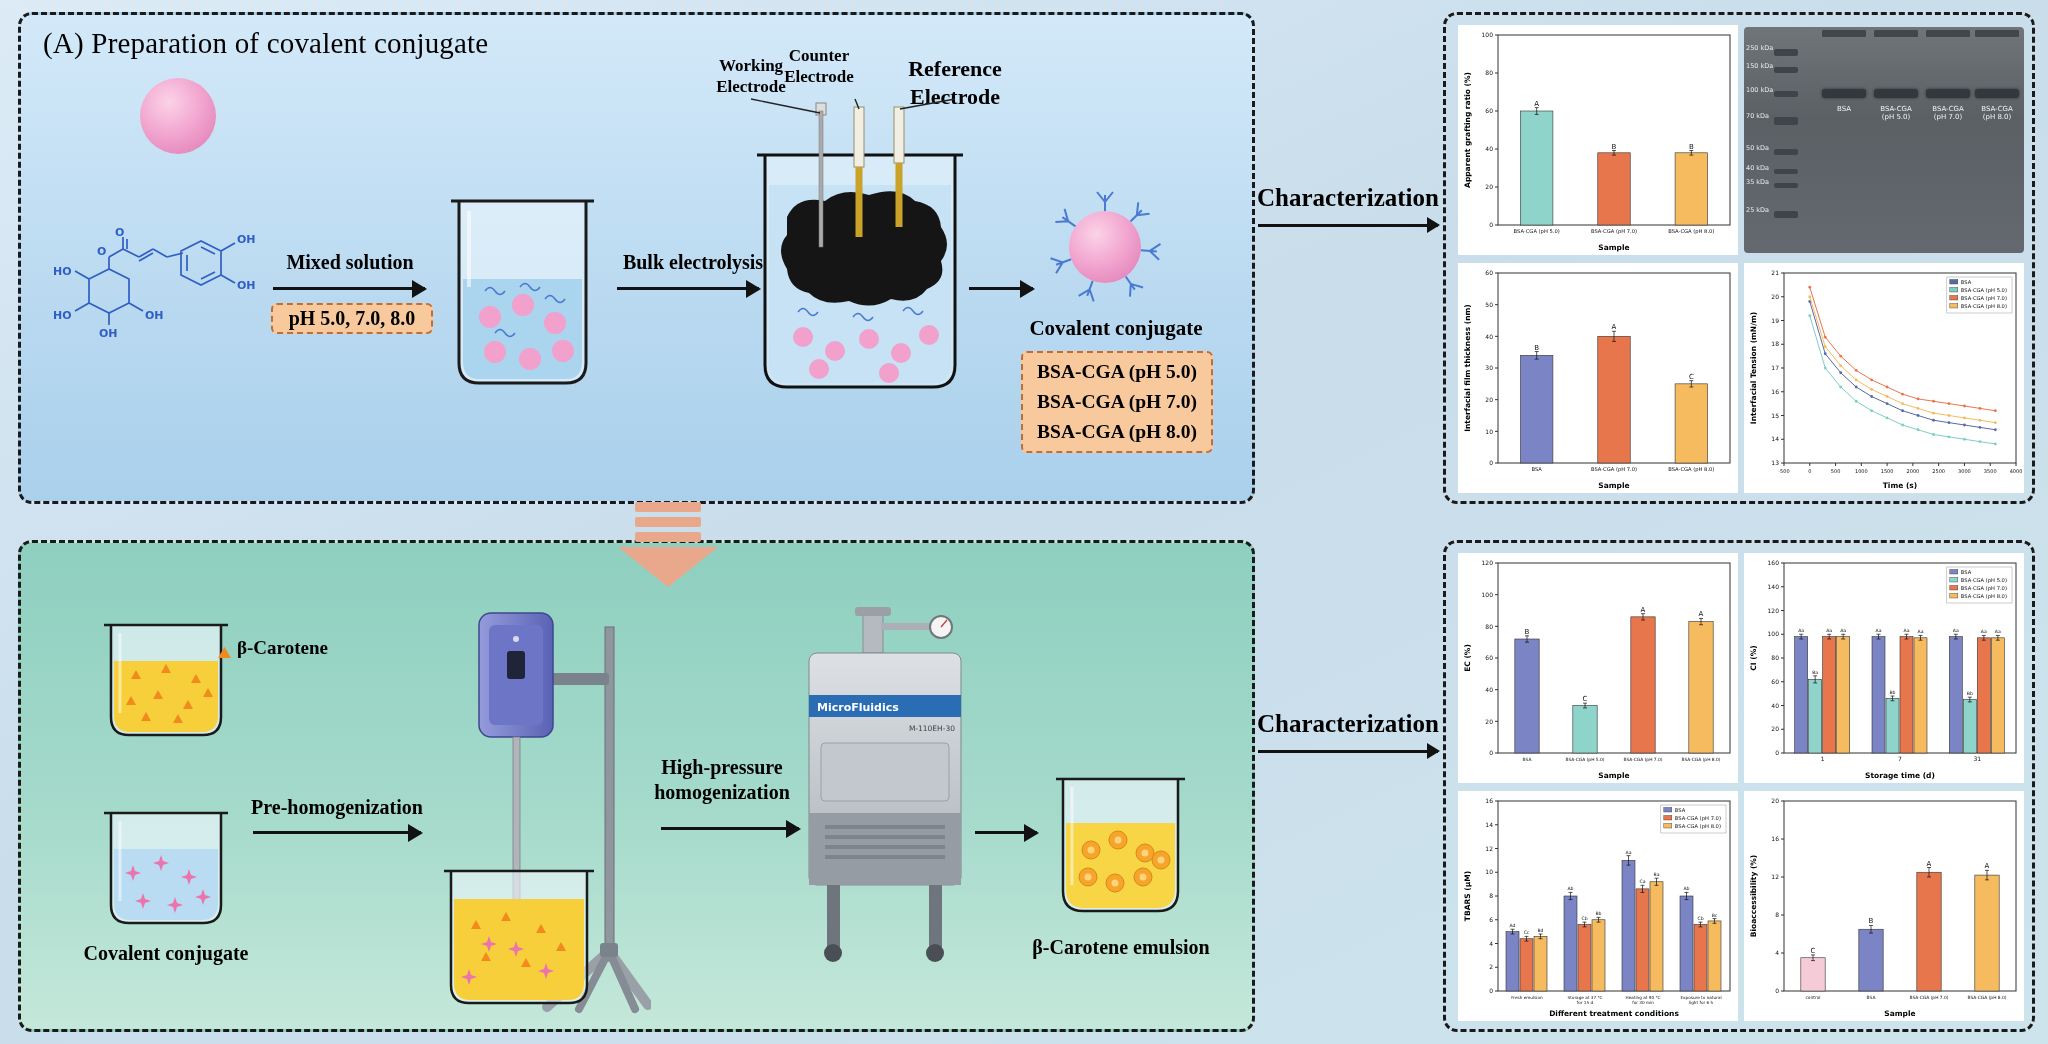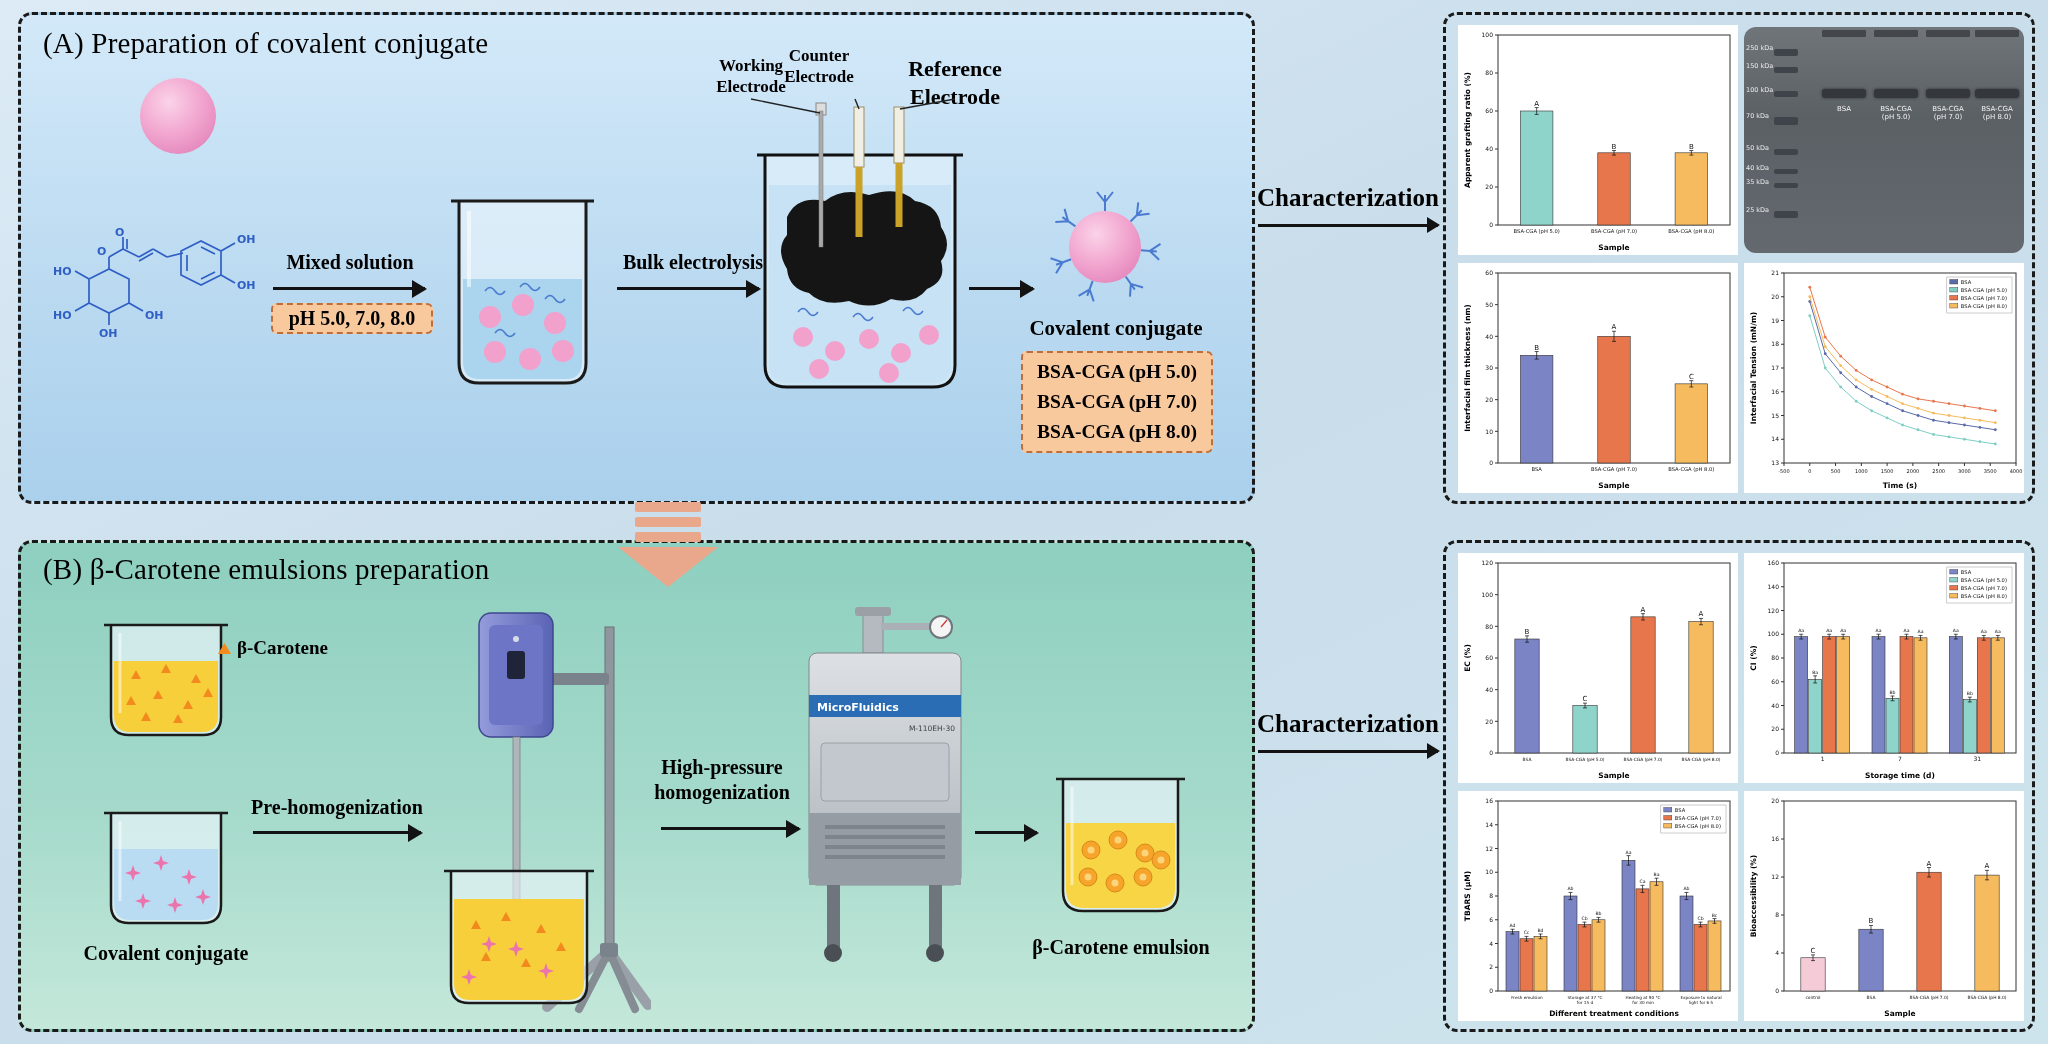--- a/index.html
+++ b/index.html
@@ -21,33 +21,33 @@
   .harrow::after{content:"";position:absolute;right:-2px;top:50%;transform:translateY(-50%);
     border-left:15px solid #121212;border-top:9px solid transparent;border-bottom:9px solid transparent}
   .harrow.thin{height:2.5px}
   .harrow.thin::after{border-left:13px solid #121212;border-top:8px solid transparent;border-bottom:8px solid transparent}
   .phbox{position:absolute;background:#f9c99e;border:2px dashed #bf6e3a;border-radius:6px;
     font-weight:bold;color:#000;text-align:center;display:flex;align-items:center;justify-content:center;
     white-space:pre-line}
   .char-label{position:absolute;font-size:25px;font-weight:bold;color:#000;text-align:center}
   .chart{position:absolute;background:#fff}
   svg text{font-family:"DejaVu Sans",sans-serif}
-  .gel{position:absolute;border-radius:12px;overflow:hidden;
+  .gel{position:absolute;border-radius:4px;overflow:hidden;
        background:linear-gradient(180deg,#70757a,#5b6065 40%,#646970)}
   .gel .mlabel{position:absolute;color:#e9e9e9;font-size:6.5px;font-family:"DejaVu Sans",sans-serif}
   .gel .band{position:absolute;background:#3f444a;border-radius:2px}
   .gel .sband{position:absolute;background:#34383d;border-radius:3px;box-shadow:0 0 3px #2e3236}
   .gel .well{position:absolute;background:#43474c;border-radius:1px}
   .gel .lane-label{position:absolute;color:#f2f2f2;font-size:7px;font-family:"DejaVu Sans",sans-serif;
        text-align:center;white-space:pre-line;line-height:1.2}
   .bigarrow{position:absolute;z-index:6;width:100px}
   .bigarrow .bar{background:#e9a88b;height:10px;width:66px;border-radius:2px;margin:0 auto 5px}
   .bigarrow .tri{width:0;height:0;margin:0 auto;border-left:50px solid transparent;
        border-right:50px solid transparent;border-top:40px solid #e9a88b}
-  .bcar-row{position:absolute;display:flex;align-items:center;gap:5px;font-weight:bold;font-size:19px;color:#000}
+  .bcar-row{position:absolute;display:flex;align-items:flex-end;gap:5px;font-weight:bold;font-size:19px;color:#000}
 </style>
 </head>
 <body>
 
 <div class="stage">
 
   <section class="panel panel-a">
     <h1 class="ptitle" style="left:22px;top:12px">(A) Preparation of covalent conjugate</h1>
 
     <svg class="abs" style="left:112px;top:56px" width="90" height="90" viewBox="0 0 90 90">
@@ -213,21 +213,20 @@
       <div class="tri"></div>
   </div>
 
   <div class="char-label" style="left:1252px;top:184px;width:192px">Characterization</div>
   <div class="harrow thin" style="left:1258px;top:224px;width:180px"></div>
 
   <div class="char-label" style="left:1252px;top:710px;width:192px">Characterization</div>
   <div class="harrow thin" style="left:1258px;top:750px;width:180px"></div>
 
   <section class="panel panel-b">
-    <h1 class="ptitle" style="left:22px;top:10px">(B) β-Carotene emulsions preparation</h1>
 
     <svg class="abs" style="left:70px;top:70px" width="150" height="135" viewBox="0 0 150 135">
       <path d="M20 12 L20 104 Q20 122 38 122 L112 122 Q130 122 130 104 L130 12" fill="#ecf6fc" fill-opacity="0.65" stroke="#1a1a1a" stroke-width="2.5"></path>
       <line x1="13" y1="12" x2="137" y2="12" stroke="#1a1a1a" stroke-width="2.5"></line>
       <path d="M23 48 L23 102 Q23 119 39 119 L111 119 Q127 119 127 102 L127 48 Z" fill="#f6cf3a"></path>
       <g fill="#f28a1e">
         <path d="M40 66 l5 -9 l5 9 z"></path>
           <path d="M70 60 l5 -9 l5 9 z"></path>
           <path d="M100 70 l5 -9 l5 9 z"></path>
         <path d="M35 92 l5 -9 l5 9 z"></path>

